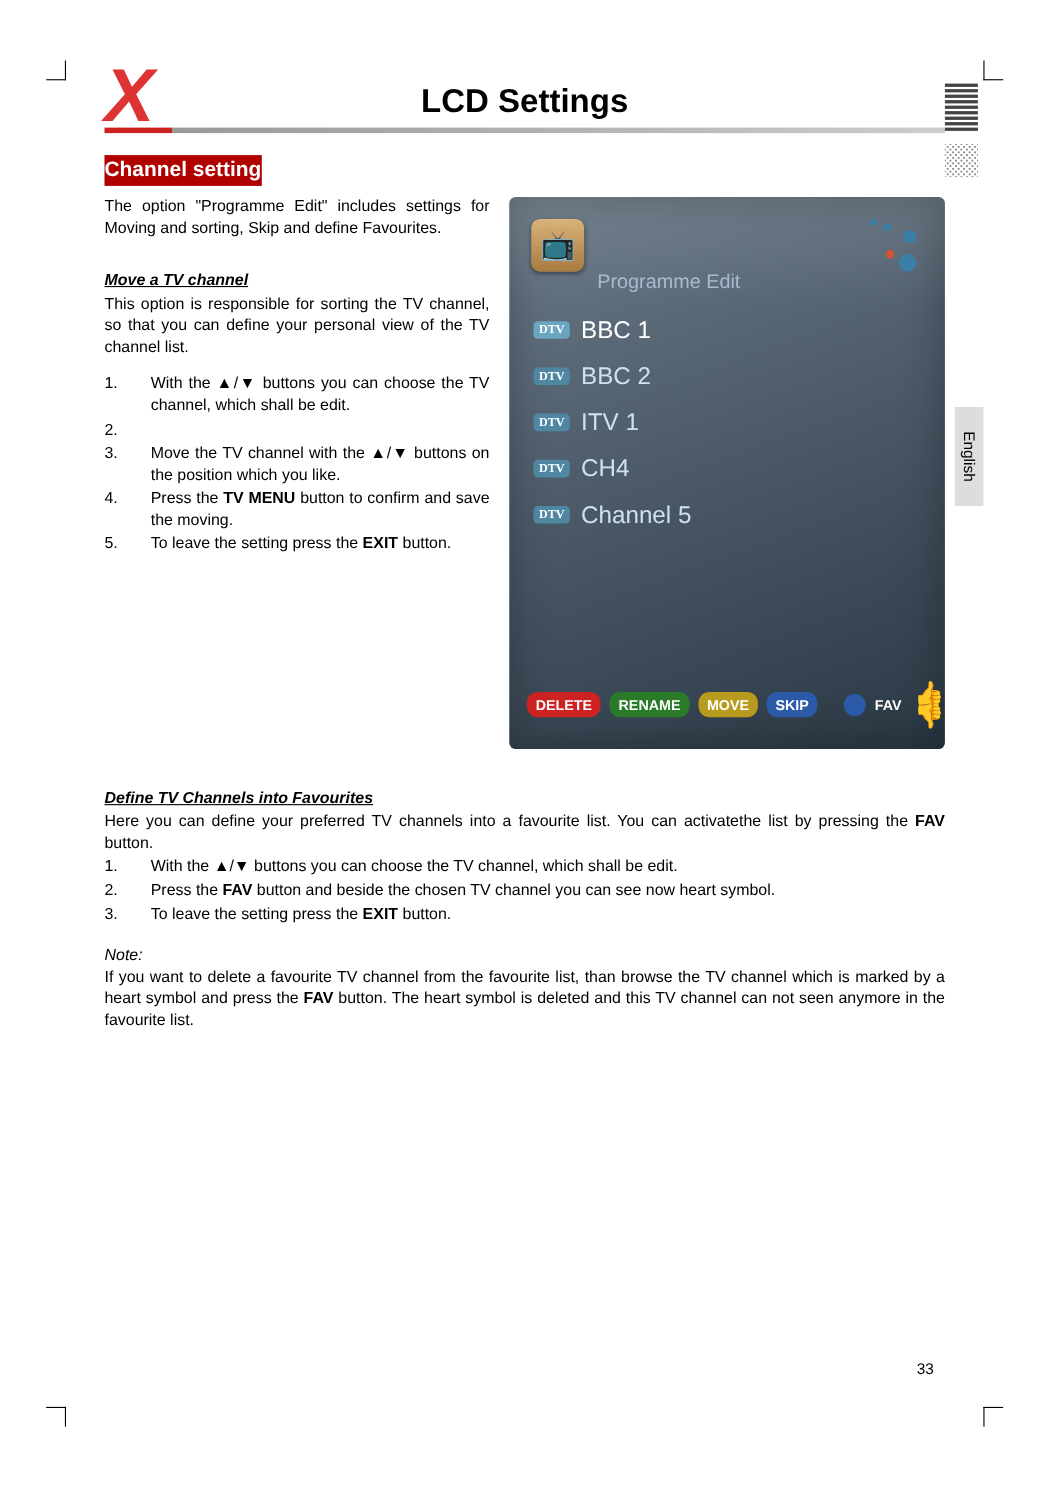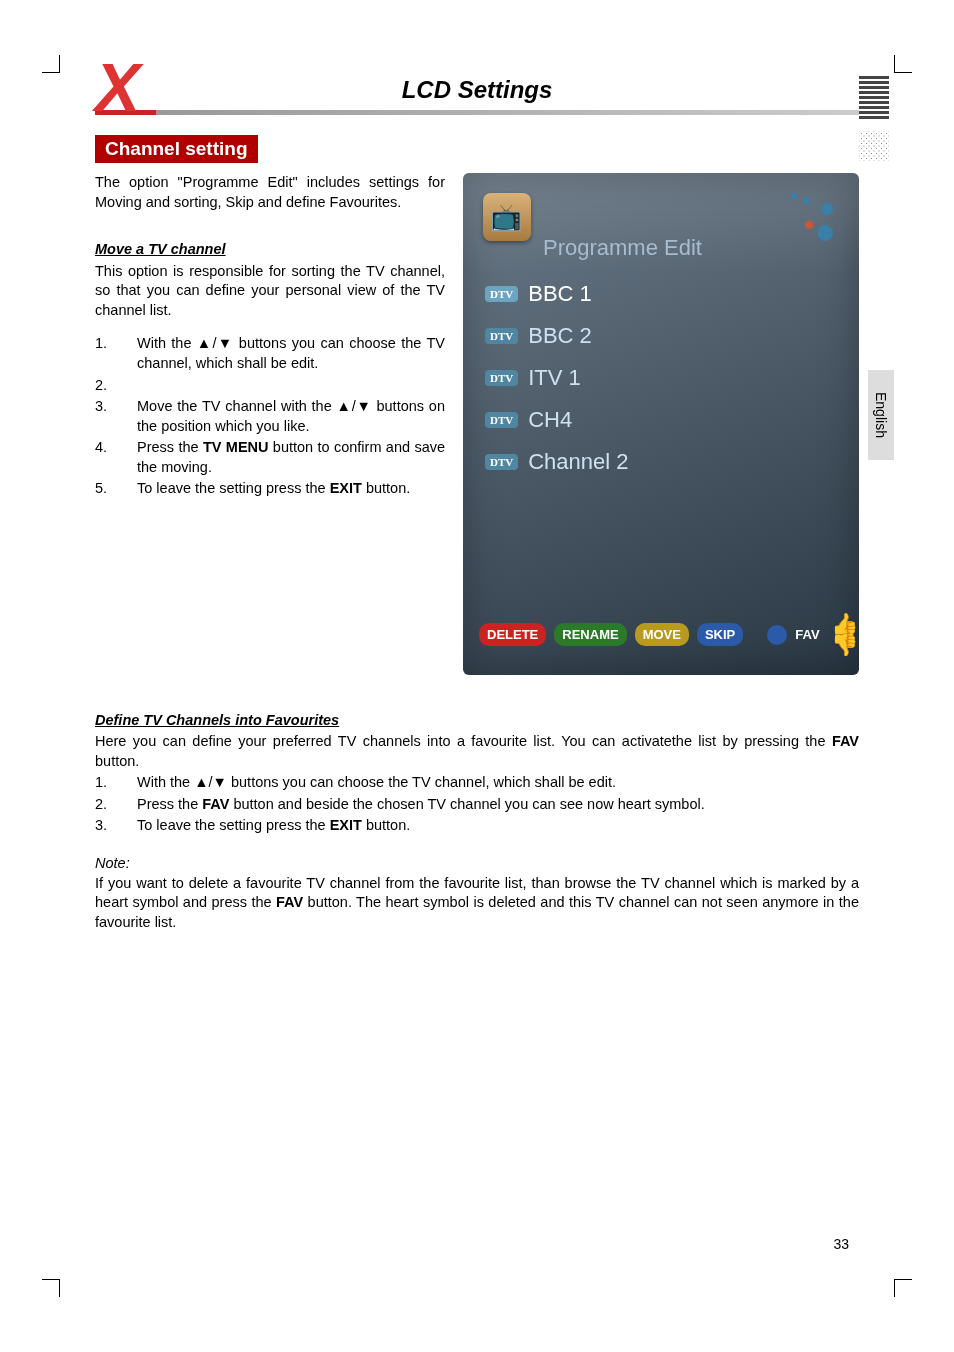--- a/index.html
+++ b/index.html
@@ -29,23 +29,22 @@
       margin-bottom: 10px;
     }
     .hdr-line {
       background: linear-gradient(to right,#c22 0%, #c22 8%, #999 8%, #ccc 100%);
       height: 5px;
       width: 100%;
       margin-top: 6px;
     }
     .hdr-title {
       text-align: center;
-      font-size: 24px;
-      font-weight: bold;
-      font-style: italic;
+      font-size: 30px;
+      font-weight: bold;
       color: #000;
       margin-top: -4px;
     }
     .hdr-x {
       position: absolute;
       top: -12px;
       left: 0;
       font-size: 68px;
       font-weight: bold;
       font-style: italic;
@@ -67,21 +66,21 @@
       background:
         radial-gradient(#888 20%, transparent 20%) 0 0/5px 5px,
         radial-gradient(#888 20%, transparent 20%) 2.5px 2.5px/5px 5px;
     }
 
     .section-bar {
       background: #b00000;
       color: #fff;
       font-size: 19px;
       font-weight: bold;
-      padding: 3px 10px;
+      padding: 3px 0;
       display: inline-block;
       margin-top: 10px;
     }
 
     .two-col {
       display: flex;
       gap: 18px;
       margin-top: 10px;
     }
     .left-col {
@@ -130,21 +129,21 @@
       display: inline-flex;
       align-items: center;
       justify-content: center;
       font-size: 26px;
       box-shadow: 0 2px 4px rgba(0,0,0,.4);
     }
     .osd-title {
       position: absolute;
       left: 80px;
       bottom: 12px;
-      font-size: 22px;
+      font-size: 18px;
       color: #a8bccf;
     }
     .osd-dots {
       position: absolute;
       right: 18px;
       top: 18px;
       width: 60px;
       height: 60px;
     }
     .osd-dots span {
@@ -315,21 +314,21 @@
           <div class="osd-row">
               <span class="dtv">DTV</span>
               <span class="name">ITV 1</span>
             </div>
           <div class="osd-row">
               <span class="dtv">DTV</span>
               <span class="name">CH4</span>
             </div>
           <div class="osd-row">
               <span class="dtv">DTV</span>
-              <span class="name">Channel 2</span>
+              <span class="name">Channel 5</span>
             </div>
           <div class="osd-spacer"></div>
         </div>
         <div class="osd-foot">
           <span class="pill red">DELETE</span>
           <span class="pill green">RENAME</span>
           <span class="pill yellow">MOVE</span>
           <span class="pill blue">SKIP</span>
           <span style="width:8px"></span>
           <span class="circle" style="background:#2a5aa8"></span>

